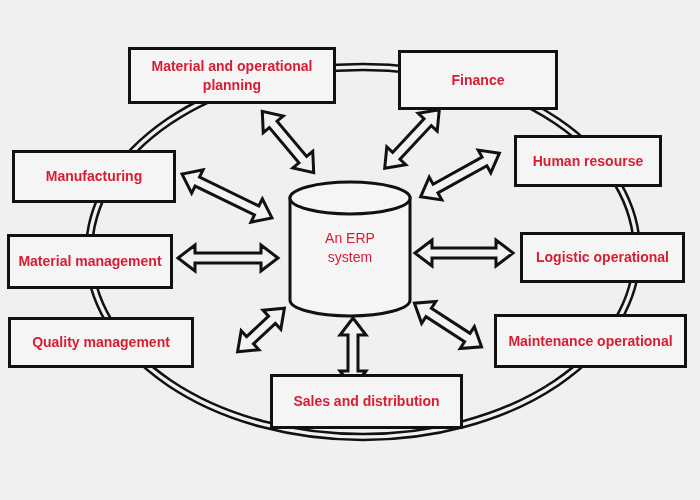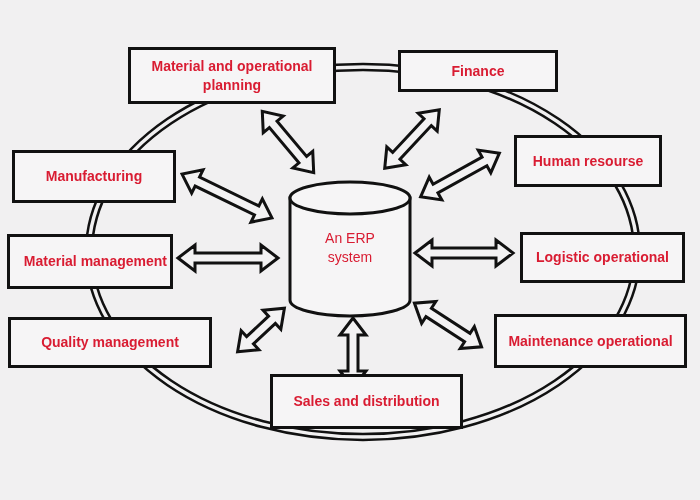--- a/index.html
+++ b/index.html
@@ -83,41 +83,41 @@
     <g>
       <path class="cyl" d="M290,198 L290,300 A60,16 0 0 0 410,300 L410,198 Z"></path>
       <ellipse class="cyl" cx="350" cy="198" rx="60" ry="16"></ellipse>
     </g>
   </svg>
 
   <div class="module-box" style="left:128px; top:47px; width:208px; height:57px;">
     <span class="w160">Material and operational planning</span>
   </div>
 
-  <div class="module-box" style="left:398px; top:50px; width:160px; height:42px;">
+  <div class="module-box" style="left:398px; top:50px; width:160px; height:60px;">
     <span>Finance</span>
   </div>
 
   <div class="module-box" style="left:12px; top:150px; width:164px; height:53px;">
     <span>Manufacturing</span>
   </div>
 
   <div class="module-box" style="left:514px; top:135px; width:148px; height:52px;">
     <span>Human resourse</span>
   </div>
 
-  <div class="module-box" style="left:7px; top:234px; width:166px; height:55px;justify-content:flex-end;">
+  <div class="module-box" style="left:7px; top:234px; width:166px; height:55px;">
     <span>Material management</span>
   </div>
 
   <div class="module-box" style="left:520px; top:232px; width:165px; height:51px;">
     <span>Logistic operational</span>
   </div>
 
-  <div class="module-box" style="left:8px; top:317px; width:204px; height:51px;">
+  <div class="module-box" style="left:8px; top:317px; width:186px; height:51px;">
     <span>Quality management</span>
   </div>
 
   <div class="module-box" style="left:494px; top:314px; width:193px; height:54px;">
     <span>Maintenance operational</span>
   </div>
 
   <div class="module-box" style="left:270px; top:374px; width:193px; height:55px;">
     <span>Sales and distribution</span>
   </div>

